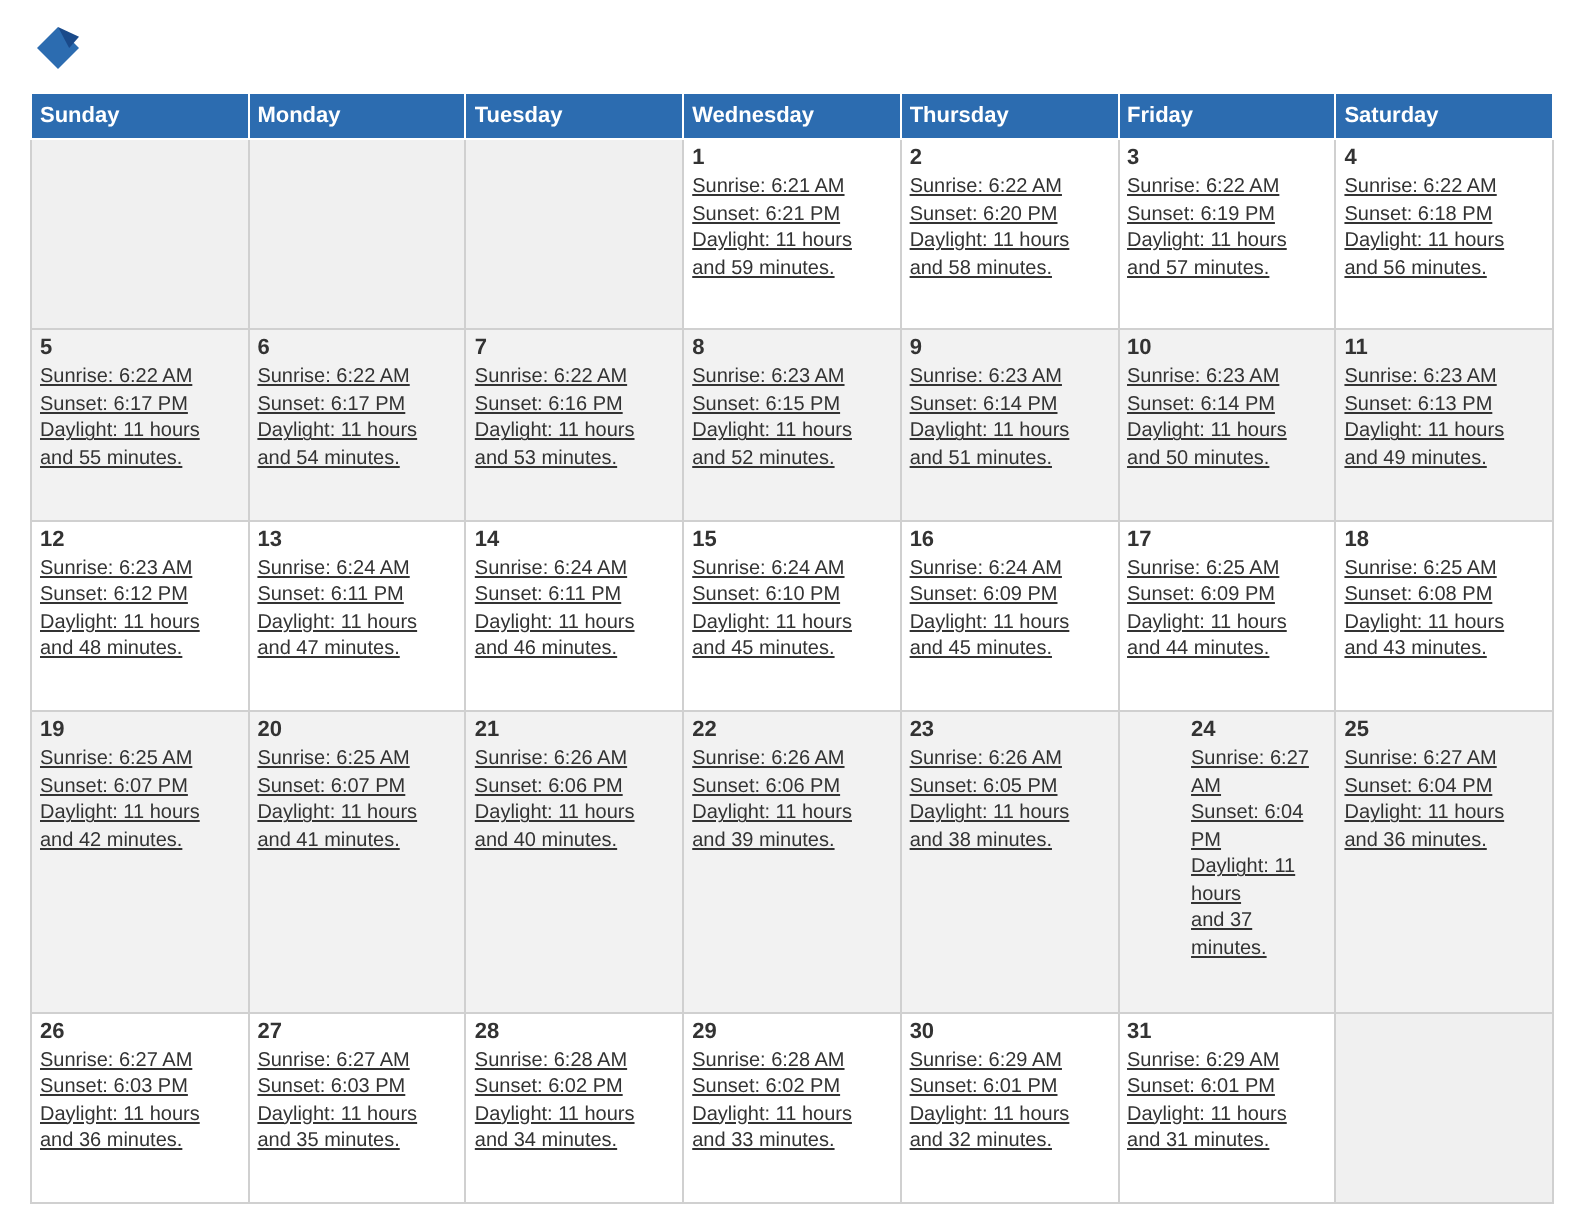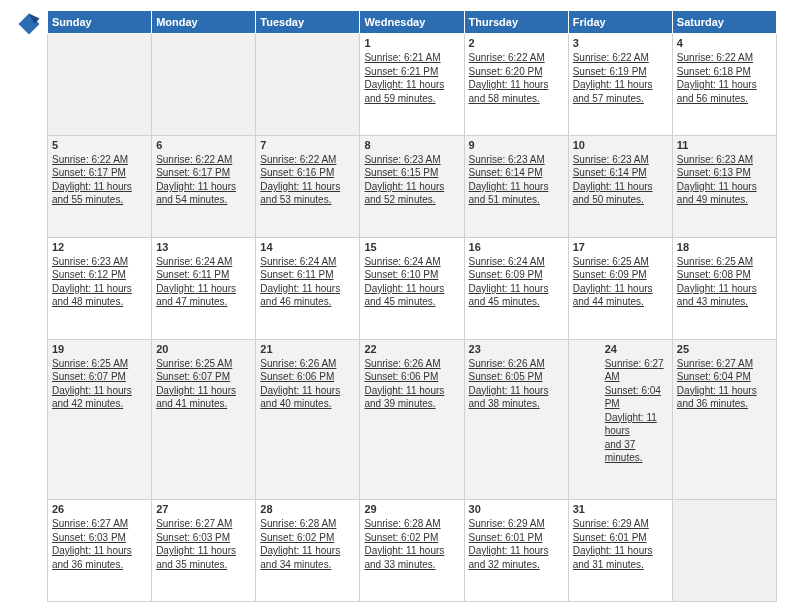--- a/index.html
+++ b/index.html
@@ -8,21 +8,21 @@
       height: 612px;
       font-family: Arial, sans-serif;
       background: #fff;
       overflow: hidden;
     }
     .page {
       width: 792px;
       height: 612px;
       padding: 10px 15px;
       display: flex;
-      flex-direction: row;
+      flex-direction: column;
     }
     .header {
       display: flex;
       justify-content: space-between;
       align-items: flex-start;
       margin-bottom: 8px;
     }
     .logo {
       display: flex;
       align-items: center;

